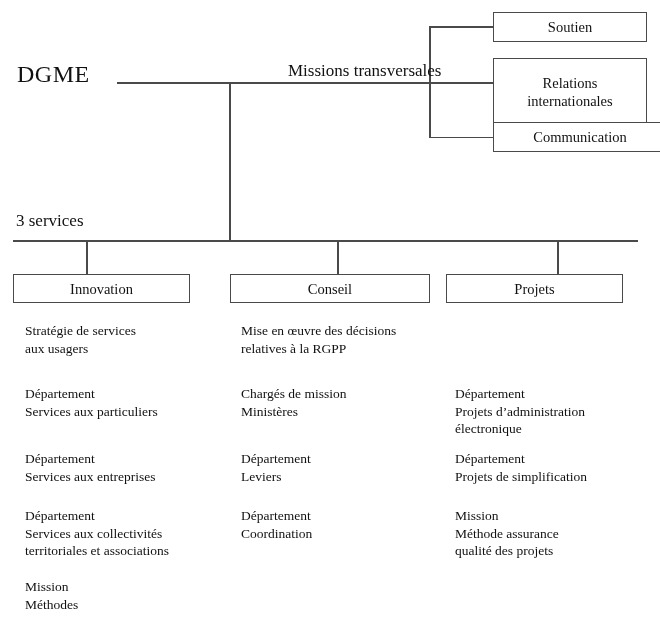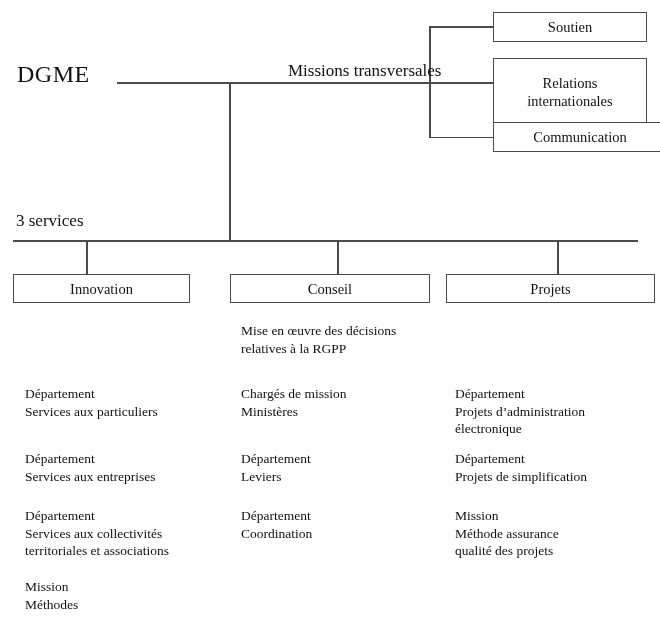--- a/index.html
+++ b/index.html
@@ -101,24 +101,26 @@
   <div class="box" style="left:493px; top:122px; width:174px; height:30px;">
     <span>Communication</span>
   </div>
 
   <div class="box" style="left:13px; top:274px; width:177px; height:29px;">
     <span>Innovation</span>
   </div>
   <div class="box" style="left:230px; top:274px; width:200px; height:29px;">
     <span>Conseil</span>
   </div>
-  <div class="box" style="left:446px; top:274px; width:209px; height:29px;">
+  <div class="box" style="left:446px; top:274px; width:177px; height:29px;">
     <span>Projets</span>
   </div>
 
+  <div class="cell c1 r1">Stratégie de services
+aux usagers</div>
   <div class="cell c1 r2">Département
 Services aux particuliers</div>
   <div class="cell c1 r3">Département
 Services aux entreprises</div>
   <div class="cell c1 r4">Département
 Services aux collectivités
 territoriales et associations</div>
   <div class="cell c1 r5">Mission
 Méthodes</div>
 

